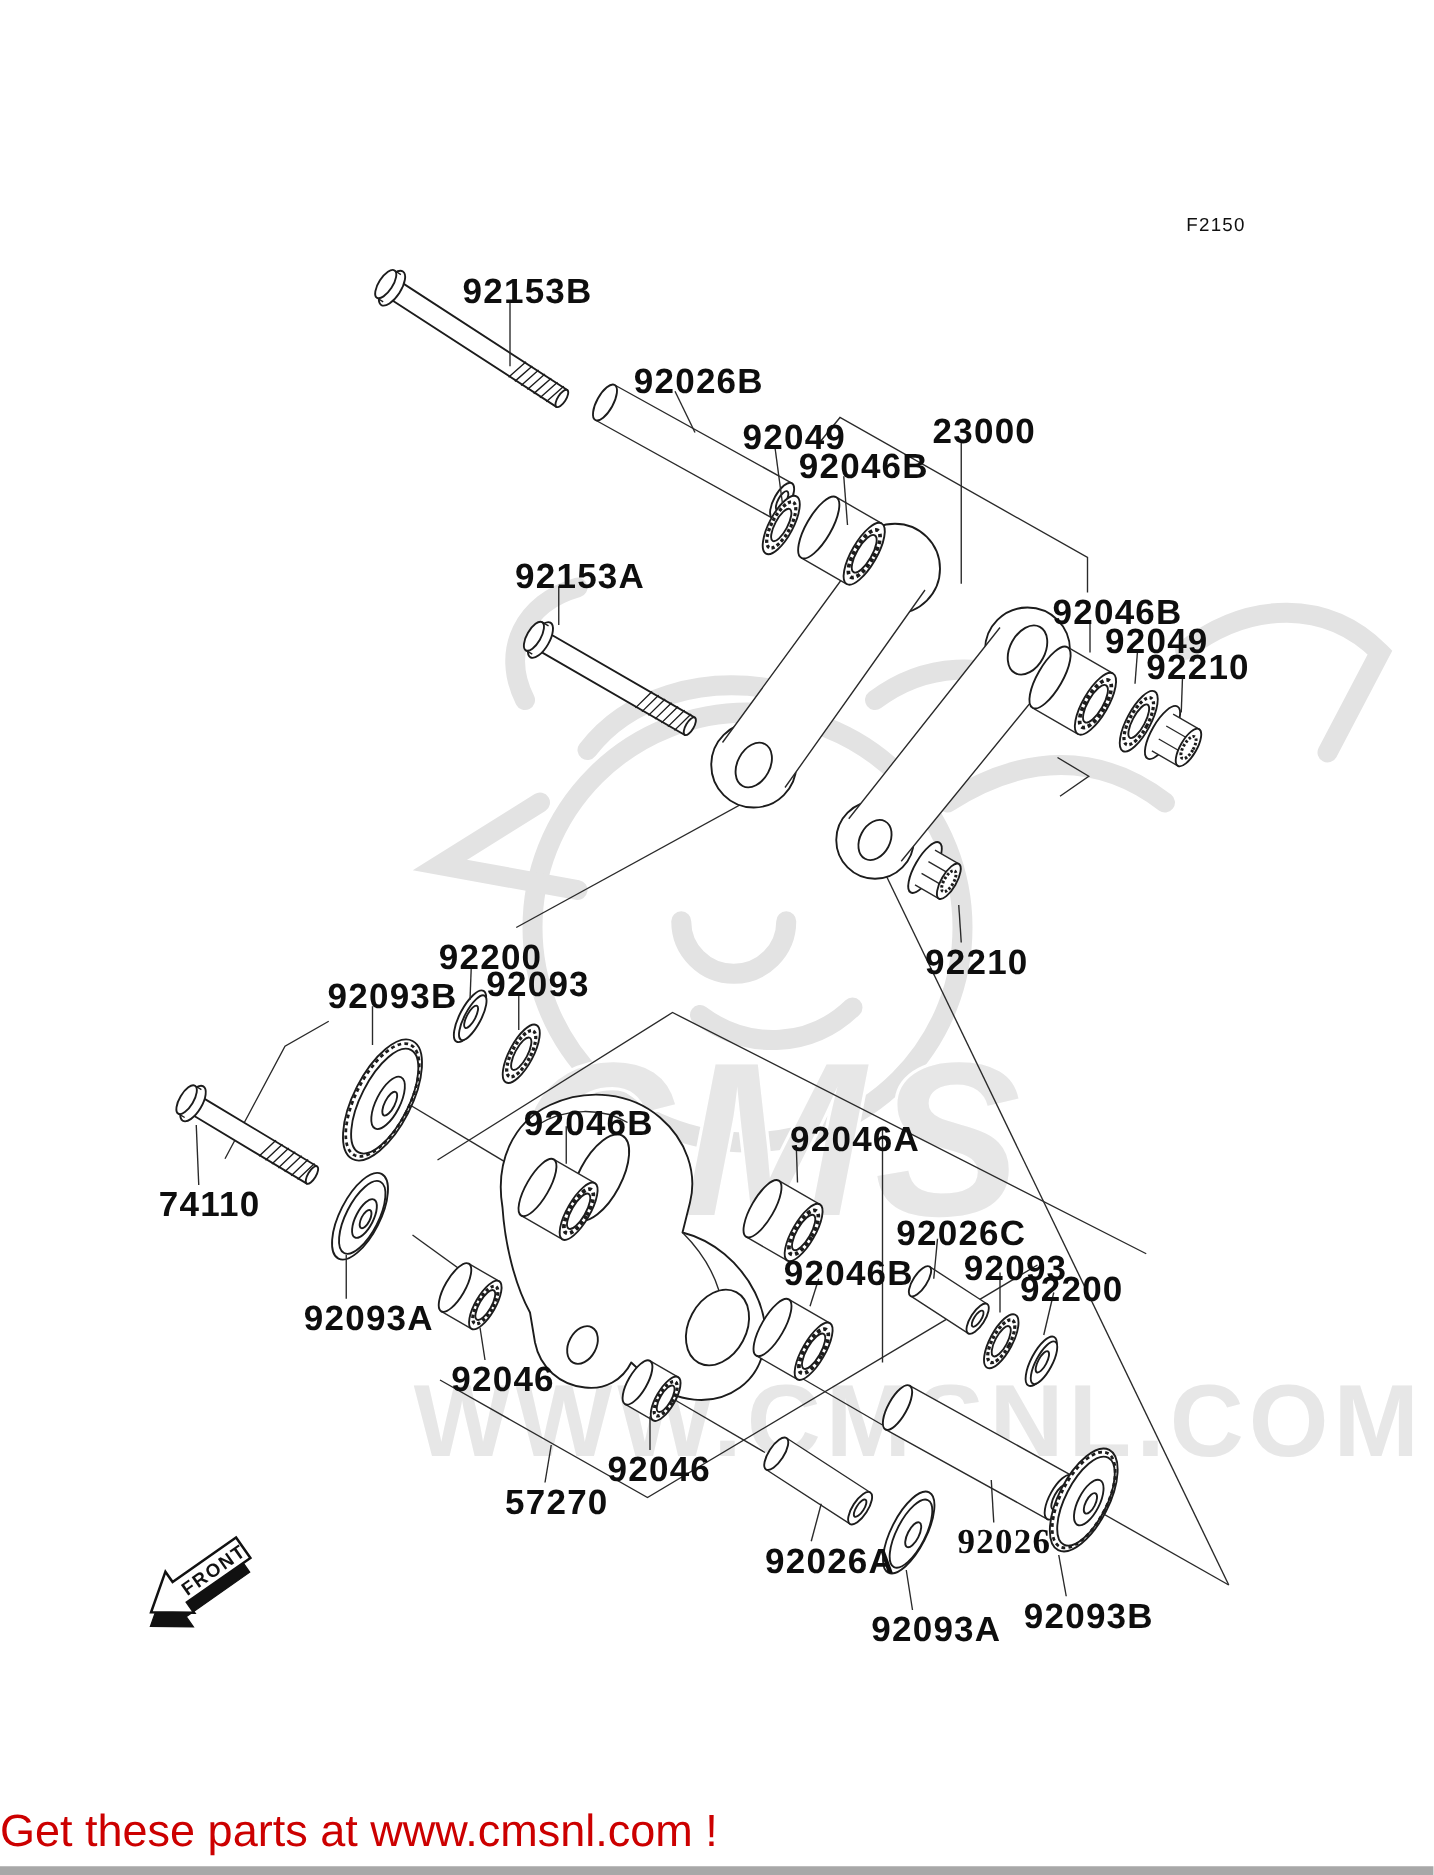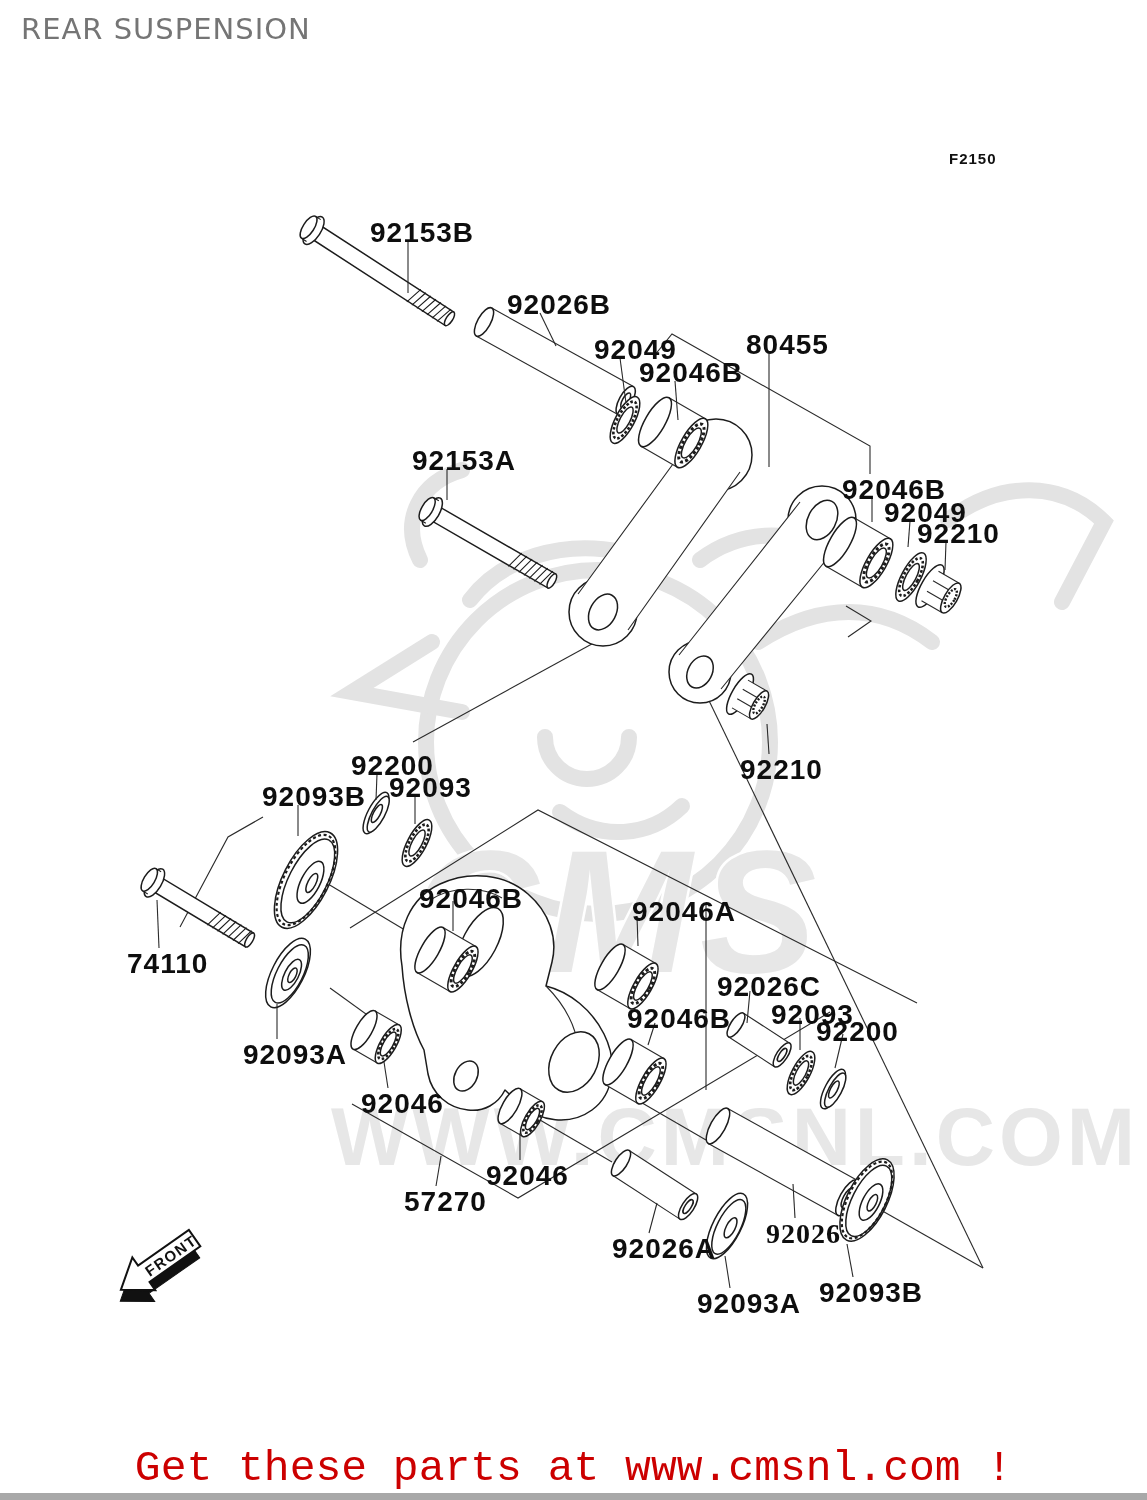--- a/index.html
+++ b/index.html
@@ -1,25 +1,25 @@
 <!DOCTYPE html>
 <html style="--footer-red: #cc0000; --title-gray: #757575;"><head>
 <meta charset="utf-8">
 <style>
   html,body{margin:0;padding:0;background:#fff;}
   .stage{position:relative;width:1147px;height:1500px;background:#ffffff;overflow:hidden;
          font-family:"Liberation Sans",sans-serif;}
   .page-title{position:absolute;left:21px;top:12px;font-family:"DejaVu Sans",sans-serif;
               font-size:29px;color:var(--title-gray,#757575);letter-spacing:1px;}
-  .fig-code{position:absolute;left:949px;top:150px;font-size:15px;font-weight:700;
+  .fig-code{position:absolute;left:949px;top:172px;font-size:15px;font-weight:400;
             color:#111;letter-spacing:1px;}
   .plabel{position:absolute;font-size:28px;font-weight:700;color:#0e0e0e;
           letter-spacing:1px;white-space:nowrap;line-height:1;}
-  .footer-banner{position:absolute;left:0;right:0;top:1444px;text-align:center;
-                 font-size:43px;color:var(--footer-red,#cc0000);letter-spacing:0px;font-family:Liberation Mono, monospace;}
+  .footer-banner{position:absolute;left:0;right:0;top:1444px;text-align:left;
+                 font-size:36px;color:var(--footer-red,#cc0000);letter-spacing:0px;}
   .bottom-bar{position:absolute;left:0;right:0;top:1493px;height:7px;background:#a8a8a8;}
   svg.diagram{position:absolute;left:0;top:0;}
   .pt{stroke:#1c1c1c;stroke-width:1.5;fill:#fff;stroke-linejoin:round;stroke-linecap:round;}
   .ln{stroke:#2a2a2a;stroke-width:1.1;fill:none;}
   .hatch{stroke:#1c1c1c;stroke-width:1.1;fill:none;}
   .wm{stroke:#e3e3e3;stroke-width:16;fill:none;stroke-linecap:round;}
   .wmt{fill:#e7e7e7;stroke:#ffffff;stroke-width:5;paint-order:stroke;font-weight:bold;
        font-family:"Liberation Sans",sans-serif;}
 </style>
 </head>
@@ -331,21 +331,21 @@
       <path d="M-38,0 L-10,-20 L-10,-10 L52,-10 L52,10 L-10,10 L-10,20 Z" fill="#fff" stroke="#111" stroke-width="2"></path>
       <text x="-7" y="6" font-size="15" font-weight="bold" letter-spacing="1.5" fill="#111" font-family="Liberation Sans, sans-serif">FRONT</text>
     </g>
   </svg>
 
   <div style="position:absolute;left:0;top:0;width:100%;height:100%;">
       <div class="plabel" style="left: 370px; top: 219px;">92153B</div>
       <div class="plabel" style="left: 507px; top: 291px;">92026B</div>
       <div class="plabel" style="left: 594px; top: 336px;">92049</div>
       <div class="plabel" style="left: 639px; top: 359px;">92046B</div>
-      <div class="plabel" style="left: 746px; top: 331px;">80455</div>
+      <div class="plabel" style="left: 746px; top: 331px;">23000</div>
       <div class="plabel" style="left: 412px; top: 447px;">92153A</div>
       <div class="plabel" style="left: 842px; top: 476px;">92046B</div>
       <div class="plabel" style="left: 884px; top: 499px;">92049</div>
       <div class="plabel" style="left: 917px; top: 520px;">92210</div>
       <div class="plabel" style="left: 740px; top: 756px;">92210</div>
       <div class="plabel" style="left: 351px; top: 752px;">92200</div>
       <div class="plabel" style="left: 389px; top: 774px;">92093</div>
       <div class="plabel" style="left: 262px; top: 783px;">92093B</div>
       <div class="plabel" style="left: 127px; top: 950px;">74110</div>
       <div class="plabel" style="left: 243px; top: 1041px;">92093A</div>
@@ -357,20 +357,19 @@
       <div class="plabel" style="left: 816px; top: 1018px;">92200</div>
       <div class="plabel" style="left: 361px; top: 1090px;">92046</div>
       <div class="plabel" style="left: 486px; top: 1162px;">92046</div>
       <div class="plabel" style="left: 404px; top: 1188px;">57270</div>
       <div class="plabel" style="left: 612px; top: 1235px;">92026A</div>
       <div class="plabel" style="left: 766px; top: 1220px; font-family: Liberation Serif, serif;">92026</div>
       <div class="plabel" style="left: 697px; top: 1290px;">92093A</div>
       <div class="plabel" style="left: 819px; top: 1279px;">92093B</div>
     </div>
 
-  <div class="page-title">REAR SUSPENSION</div>
 
   <div class="fig-code">F2150</div>
 
   <div class="footer-banner">Get these parts at www.cmsnl.com !</div>
 
   <div class="bottom-bar"></div>
 </div>
 
 </body></html>

